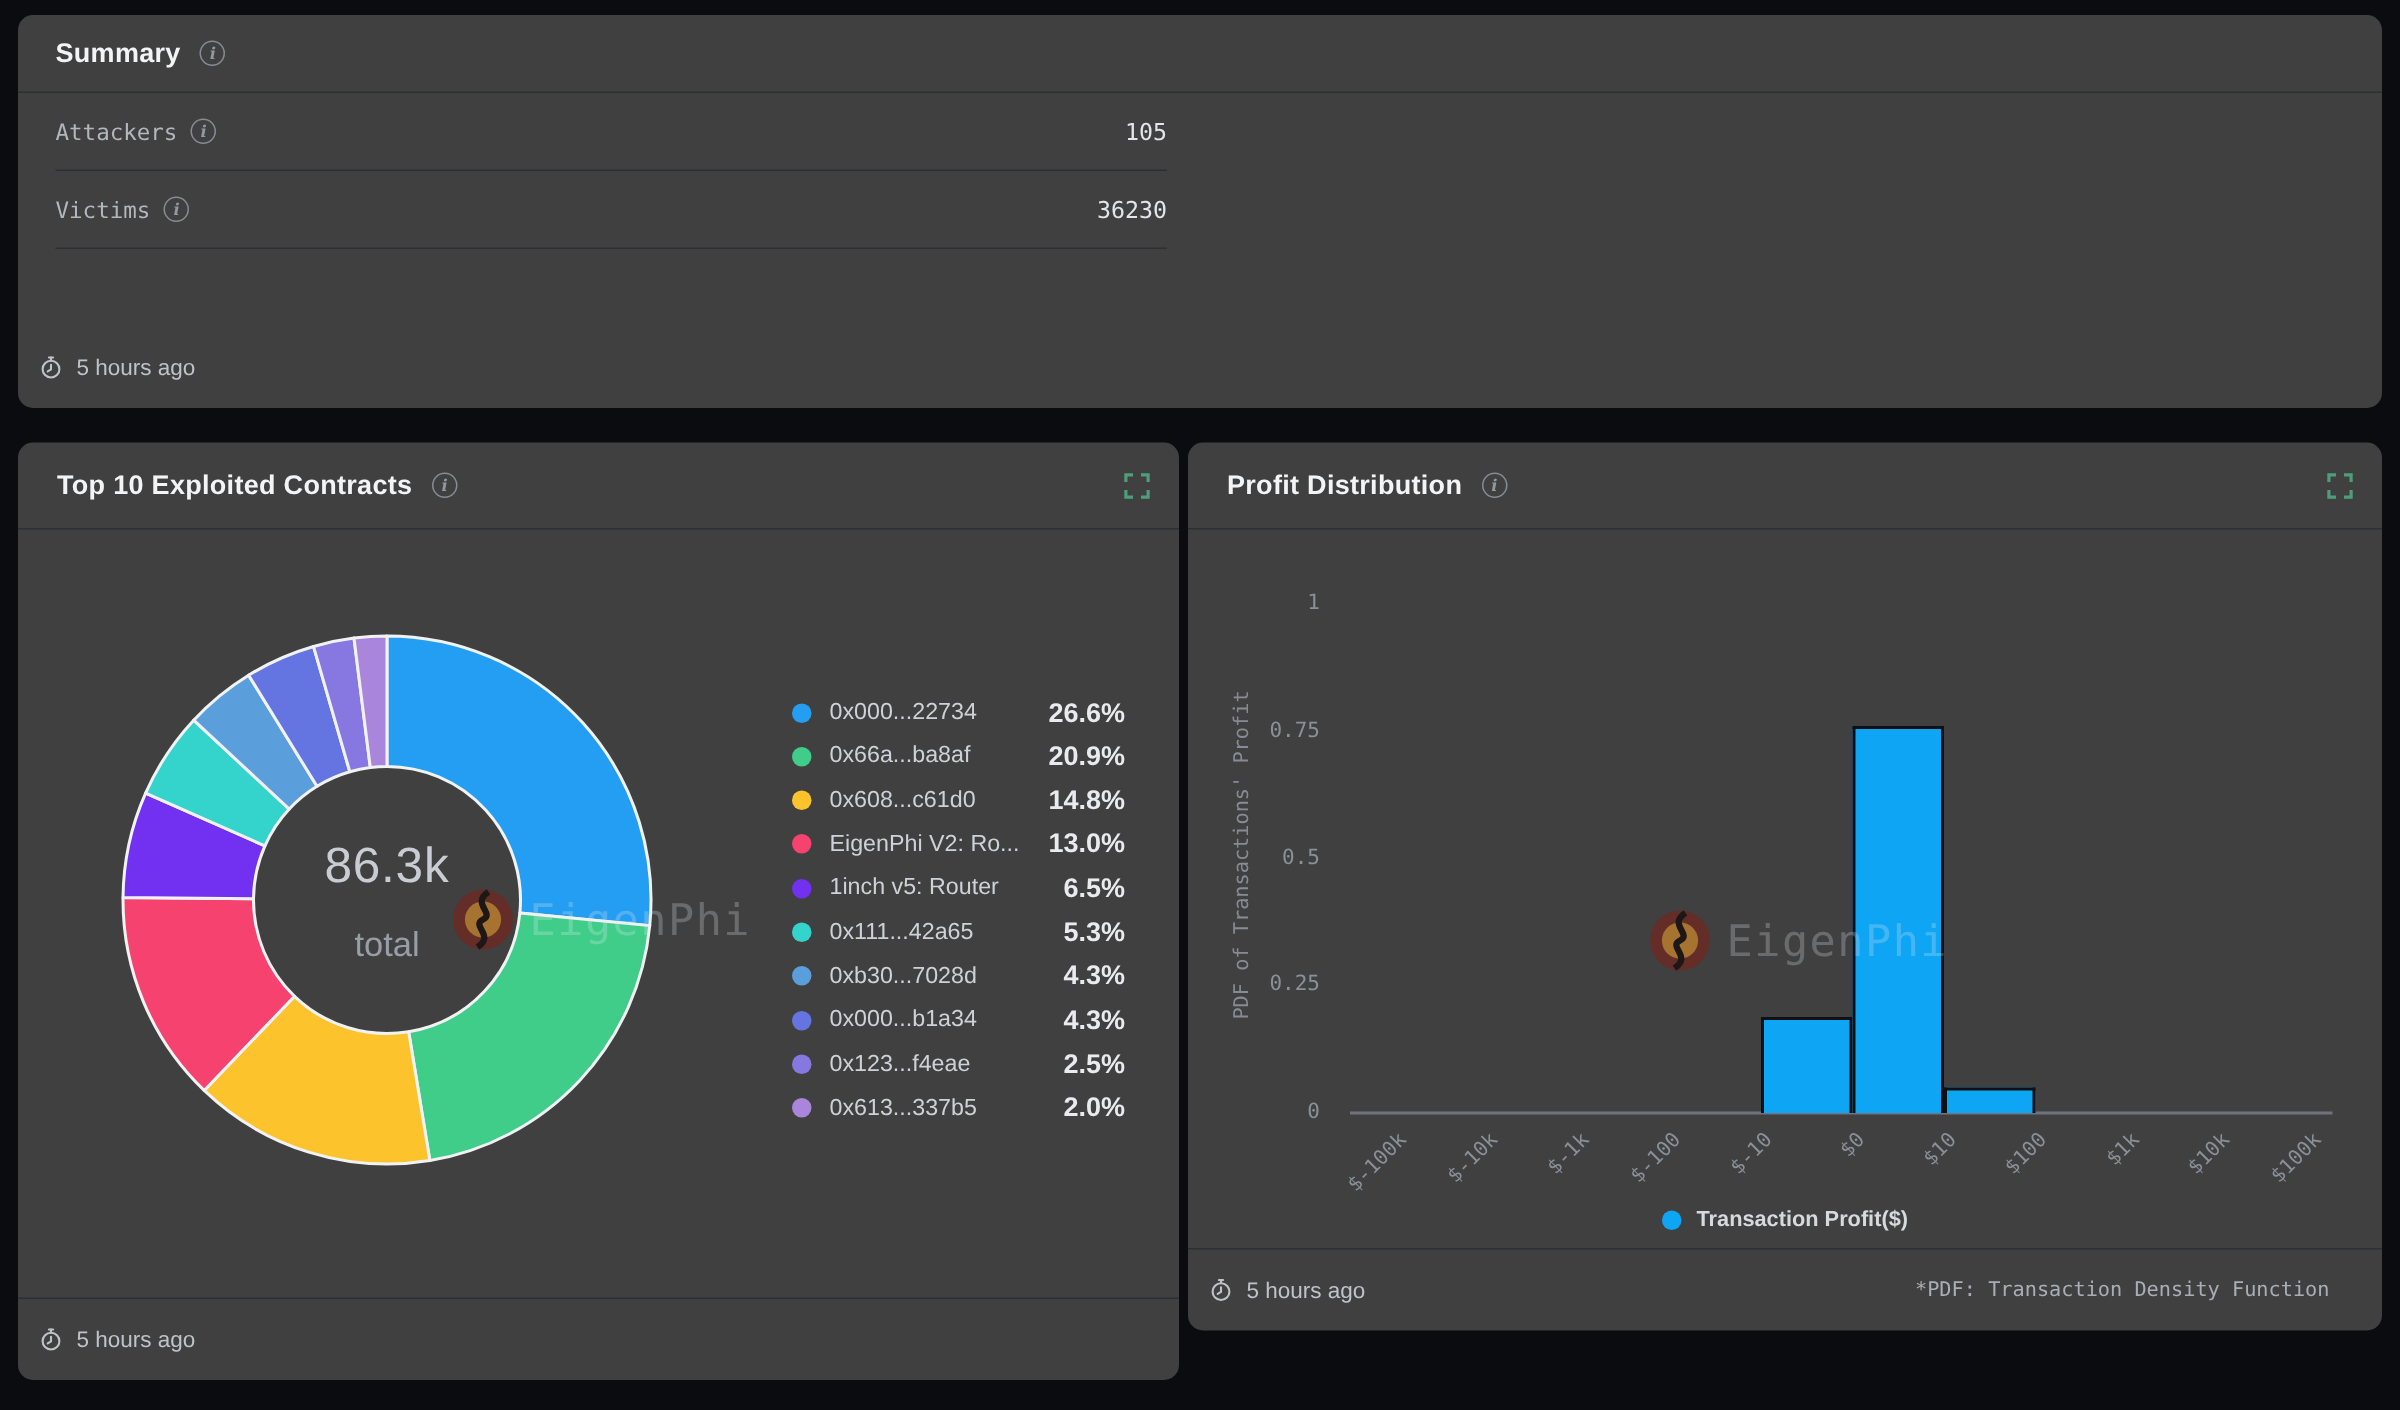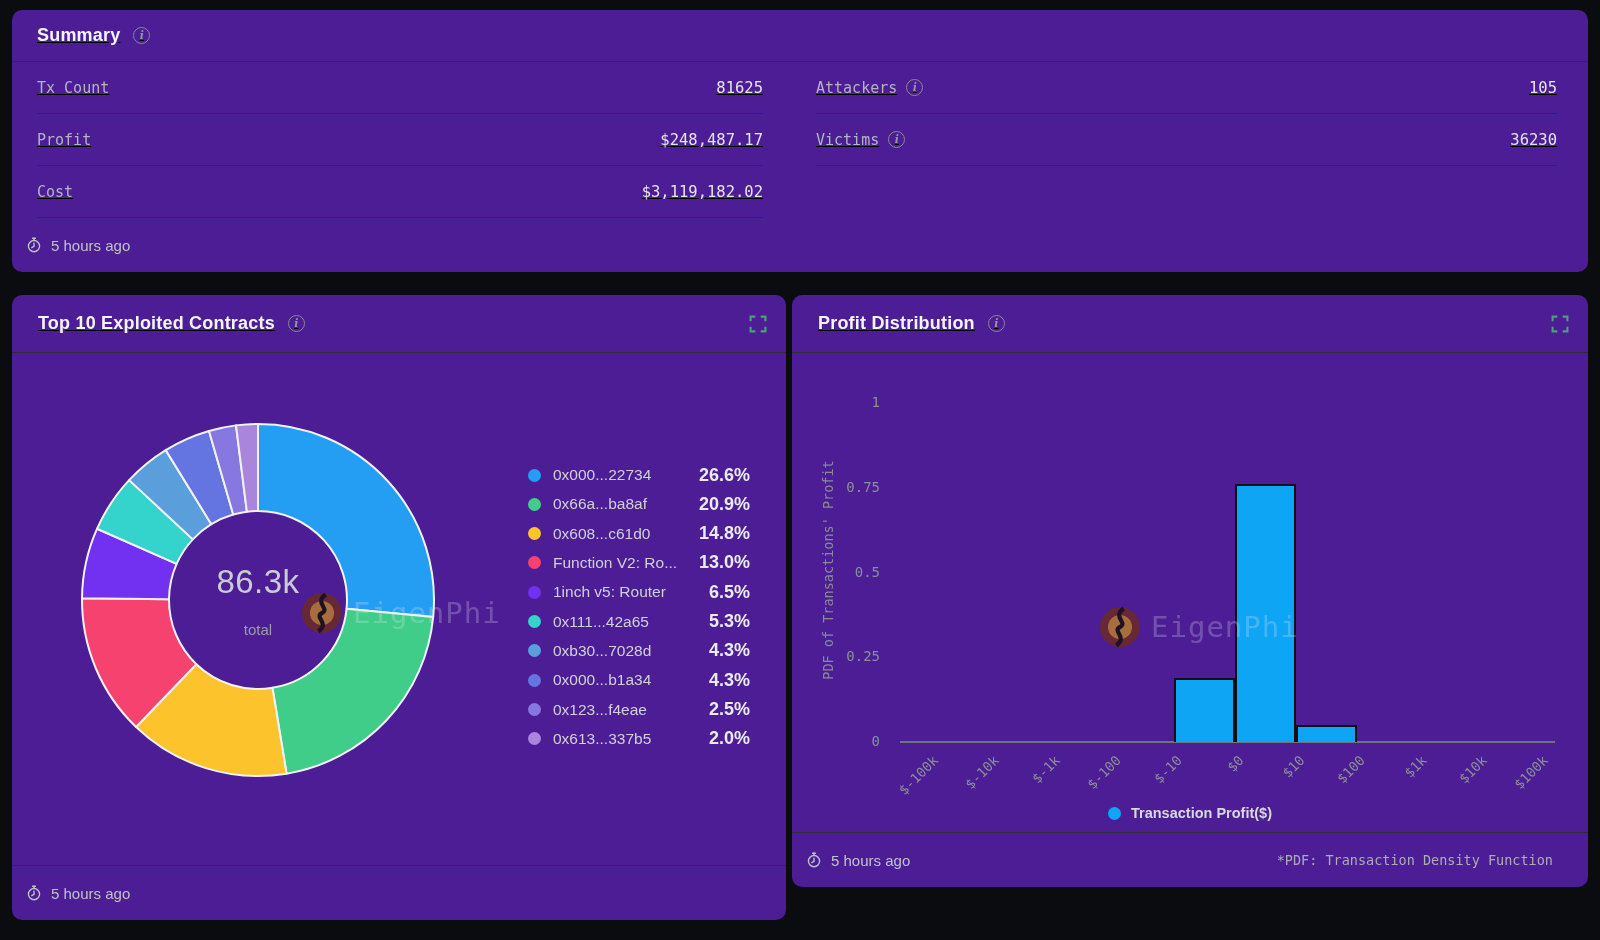--- a/index.html
+++ b/index.html
@@ -1,19 +1,19 @@
 <!DOCTYPE html>
 <html><head>
 <meta charset="utf-8">
 <style>
   * { margin:0; padding:0; box-sizing:border-box; }
   html,body { width:1600px; height:940px; background:#0b0c0f; overflow:hidden;
               font-family:"Liberation Sans", sans-serif; }
 
-  .card { position:absolute; background:#4c1d95; border-radius:10px;text-decoration:underline; }
+  .card { position:absolute; background:#404040; border-radius:10px; }
   #card-summary  { left:12px;  top:10px;  width:1576px; height:262px; }
   #card-contracts{ left:12px;  top:295px; width:774px;  height:625px; }
   #card-profit   { left:792px; top:295px; width:796px;  height:592px; }
 
   .card-header { height:58px; display:flex; align-items:center; gap:13px;
                  padding:0 19px 0 26px; border-bottom:1px solid #2c2f36; }
   #card-summary .card-header { height:52px; padding-left:25px; }
   .card-title { font-weight:700; font-size:18px; color:#f3f4f6; letter-spacing:.2px; }
   .hspacer { flex:1; }
 
@@ -41,21 +41,21 @@
   .footnote { font-family:"DejaVu Sans Mono",monospace; font-size:13.5px; color:#a9aeb6; }
 
   
   .chart-body { position:relative; height:512px; }
 
   
   #donut-wrap { position:absolute; left:66px; top:67px; width:360px; height:360px; }
   #donut-center { position:absolute; inset:0; display:flex; flex-direction:column;
                   align-items:center; justify-content:center; pointer-events:none;text-align:center; }
   .dc-val { font-size:33px; color:#c9cdd3; letter-spacing:.5px; }
-  .dc-sub { font-size:15px; color:#989ea7; margin-top:20px; }
+  .dc-sub { font-size:23px; color:#989ea7; margin-top:20px; }
 
   #donut-legend { position:absolute; left:516px; top:110px; width:222px; height:288px;
                   display:flex; flex-direction:column; justify-content:space-between; }
   .lrow { display:flex; align-items:center; gap:12px; height:24px; cursor:pointer; }
   .ldot { width:13px; height:13px; border-radius:50%; flex:none; }
   .llabel { font-size:15.5px; color:#ced2d8; flex:1; white-space:nowrap; }
   .lpct { font-size:18px; font-weight:700; color:#e9ebee; }
 
   
   .watermark { position:absolute; display:flex; align-items:center; gap:10px;
@@ -85,40 +85,20 @@
 <body>
 
 <div>
 
   <section class="card" id="card-summary">
     <div class="card-header">
       <span class="card-title">Summary</span>
       <span class="info-icon">i</span>
     </div>
     <div class="sum-body">
-      <div class="sum-col" id="sum-col-left">
-          <div class="srow">
-            <span class="slabel-wrap">
-              <span class="slabel">Tx Count</span>
-            </span>
-            <span class="svalue">81625</span>
-          </div>
-          <div class="srow">
-            <span class="slabel-wrap">
-              <span class="slabel">Profit</span>
-            </span>
-            <span class="svalue">$248,487.17</span>
-          </div>
-          <div class="srow">
-            <span class="slabel-wrap">
-              <span class="slabel">Cost</span>
-            </span>
-            <span class="svalue">$3,119,182.02</span>
-          </div>
-        </div>
       <div class="sum-col right" id="sum-col-right">
           <div class="srow">
             <span class="slabel-wrap">
               <span class="slabel">Attackers</span>
               <span class="info-icon">i</span>
             </span>
             <span class="svalue">105</span>
           </div>
           <div class="srow">
             <span class="slabel-wrap">
@@ -194,21 +174,21 @@
             <span class="llabel">0x66a...ba8af</span>
             <span class="lpct">20.9%</span>
           </div>
           <div class="lrow">
             <span class="ldot" style="background: rgb(253, 195, 45);"></span>
             <span class="llabel">0x608...c61d0</span>
             <span class="lpct">14.8%</span>
           </div>
           <div class="lrow">
             <span class="ldot" style="background: rgb(245, 66, 111);"></span>
-            <span class="llabel">Function V2: Ro...</span>
+            <span class="llabel">EigenPhi V2: Ro...</span>
             <span class="lpct">13.0%</span>
           </div>
           <div class="lrow">
             <span class="ldot" style="background: rgb(114, 48, 240);"></span>
             <span class="llabel">1inch v5: Router</span>
             <span class="lpct">6.5%</span>
           </div>
           <div class="lrow">
             <span class="ldot" style="background: rgb(52, 211, 204);"></span>
             <span class="llabel">0x111...42a65</span>

